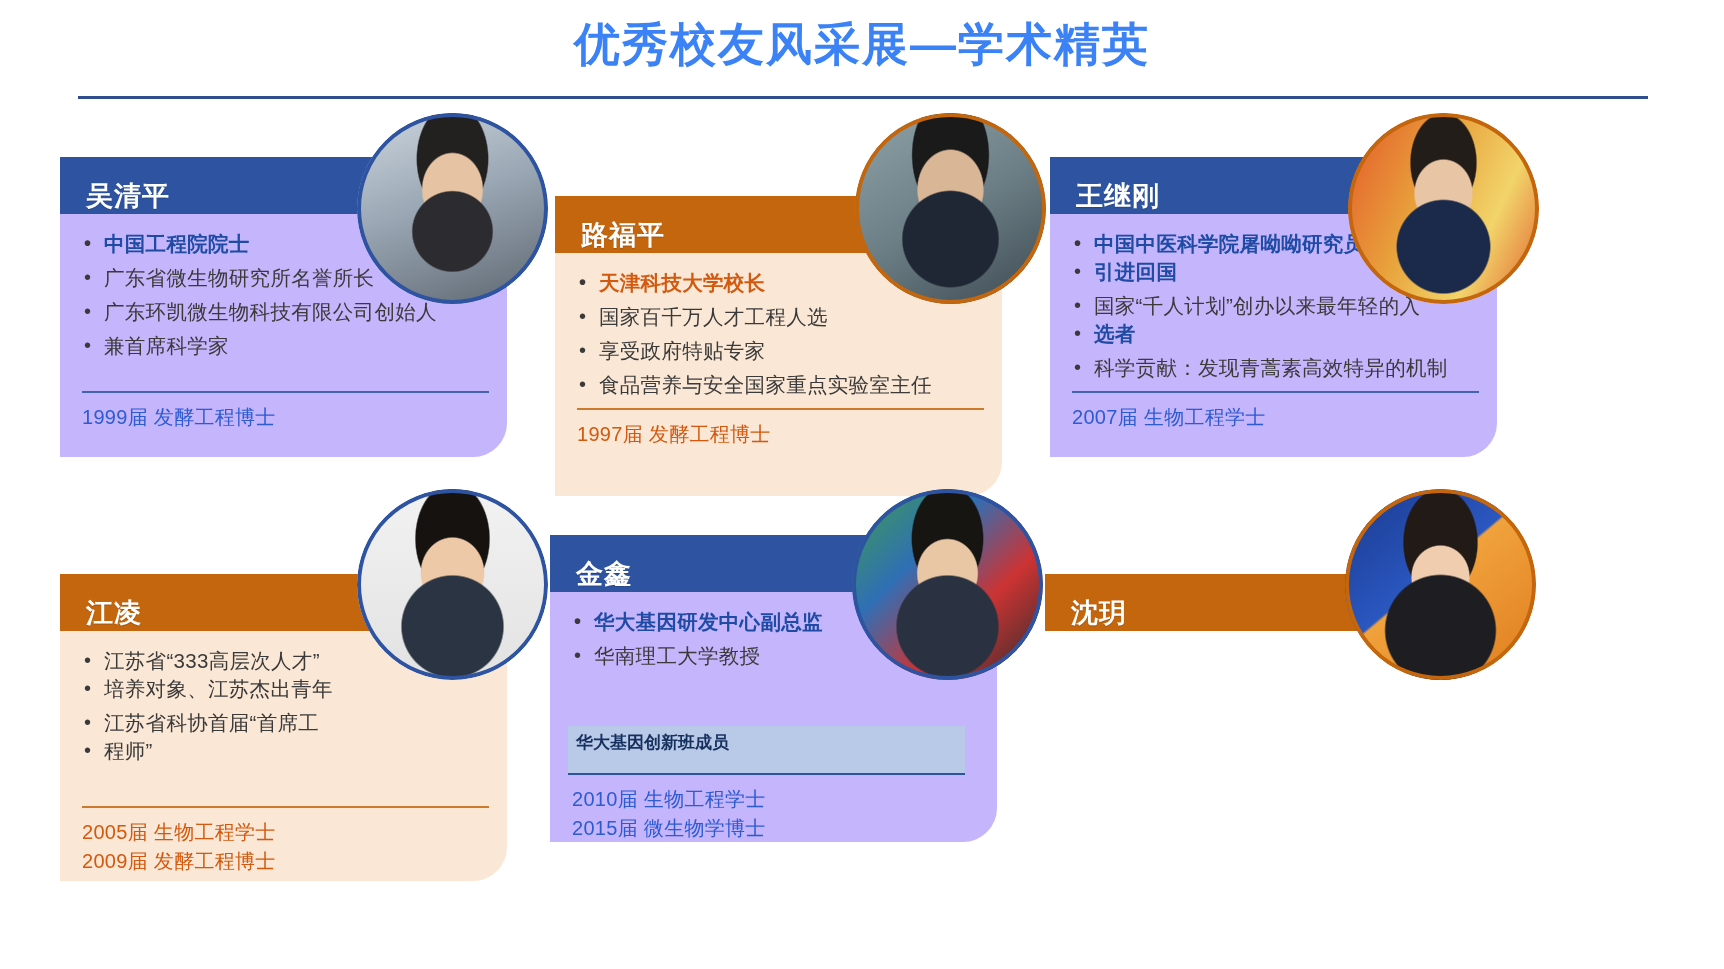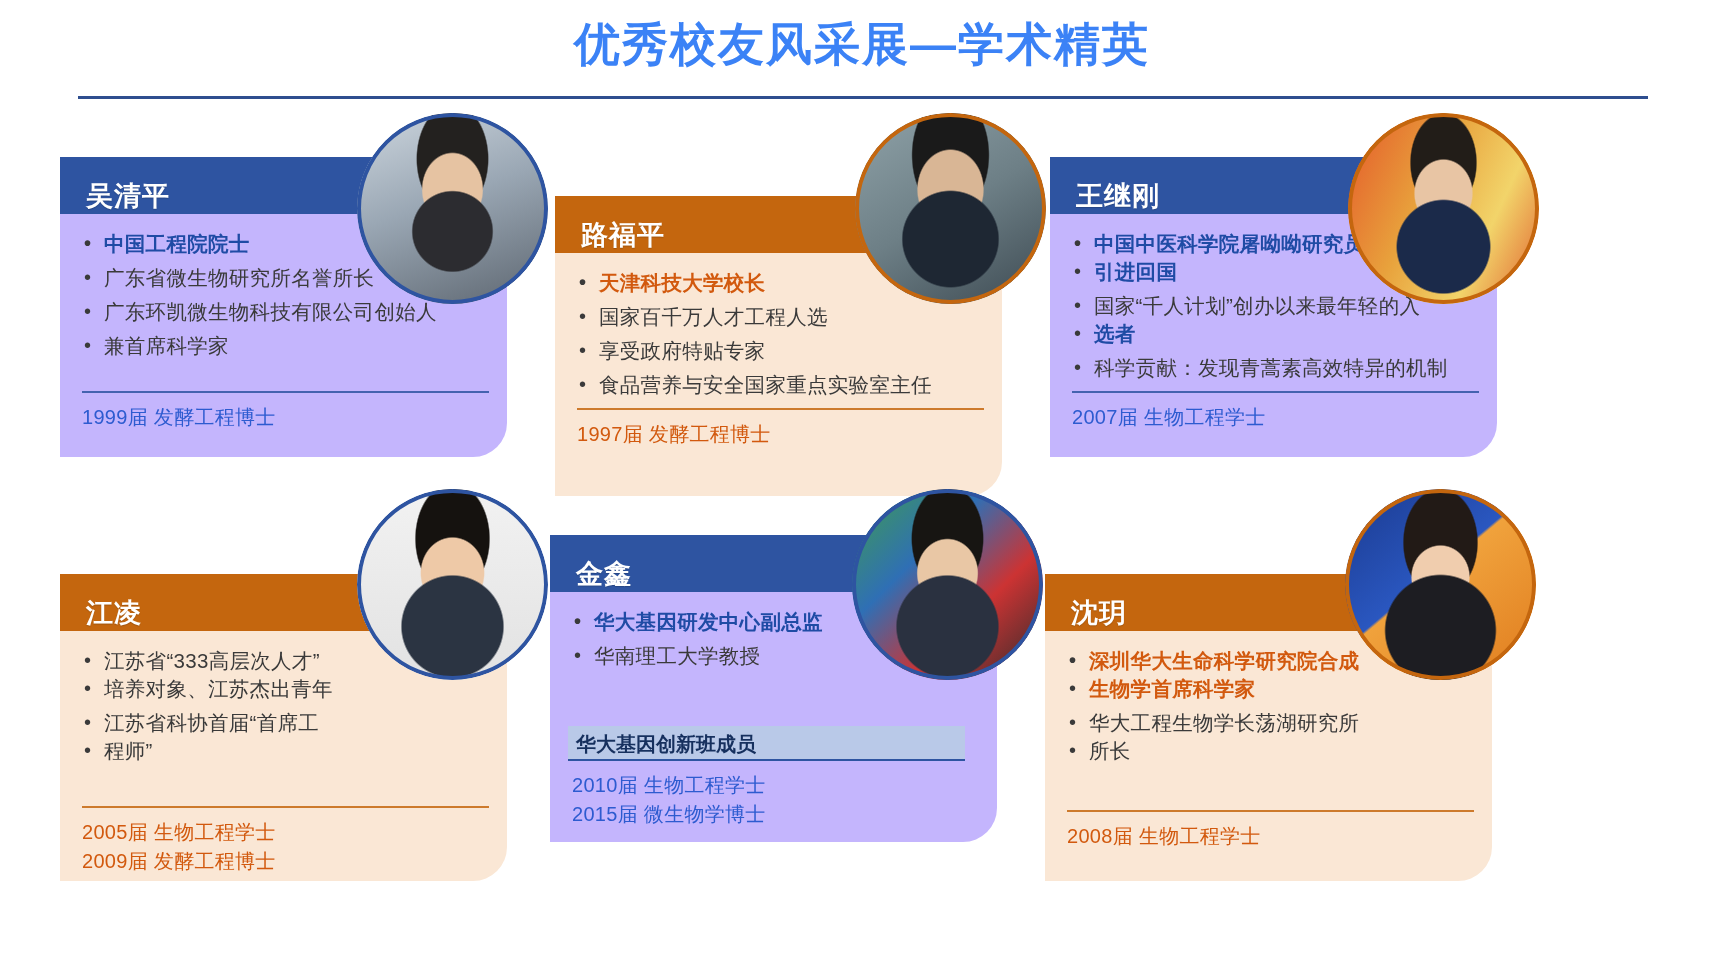--- a/index.html
+++ b/index.html
@@ -91,24 +91,24 @@
     height:2px;margin-top:10px;margin-bottom:10px;
     opacity:0.85;
   }
   .footer-line{
     font-size:20px;line-height:29px;letter-spacing:0.3px;
   }
 
   
   .band{
     background:#B9C9E8;
-    padding:5px 0 1px 8px;
+    padding:5px 0 19px 8px;
     margin:6px 0 0 -4px;
     border-bottom:2px solid #2E54A1;
-    font-size:20px;font-weight:bold;color:#16305E;
+    font-size:17px;font-weight:bold;color:#16305E;
     width:calc(100% - 10px);
     box-sizing:border-box;
   }
 
   
   .avatar{
     position:absolute;
     border-radius:50%;
     overflow:hidden;
     box-sizing:border-box;
@@ -263,27 +263,17 @@
 </div>
 <div class="avatar" style="left:852px;top:489px;width:191px;height:191px;">
   <div class="photo p5"></div>
   <div class="ring ring-blue"></div>
 </div>
 
 <div class="card theme-orange" style="left:1045px;top:535px;width:447px;">
   <div class="card-head">
     <span class="card-name">沈玥</span>
   </div>
-  <div class="card-body" style="height:250px;">
-    <ul class="bullets">
-      <li class="hl"><span class="bullet-hl">深圳华大生命科学研究院合成</span></li>
-      <li style="padding-left:22px;margin-top:-6px;"><span class="bullet-hl">生物学首席科学家</span></li>
-      <li><span>华大工程生物学长荡湖研究所</span></li>
-      <li style="padding-left:22px;margin-top:-6px;"><span>所长</span></li>
-    </ul>
-    <div class="divider" style="margin-top:44px;"></div>
-    <div class="footer-line">2008届  生物工程学士</div>
-  </div>
 </div>
 <div class="avatar" style="left:1345px;top:489px;width:191px;height:191px;">
   <div class="photo p6"></div>
   <div class="ring ring-orange"></div>
 </div>
 
 </body></html>

